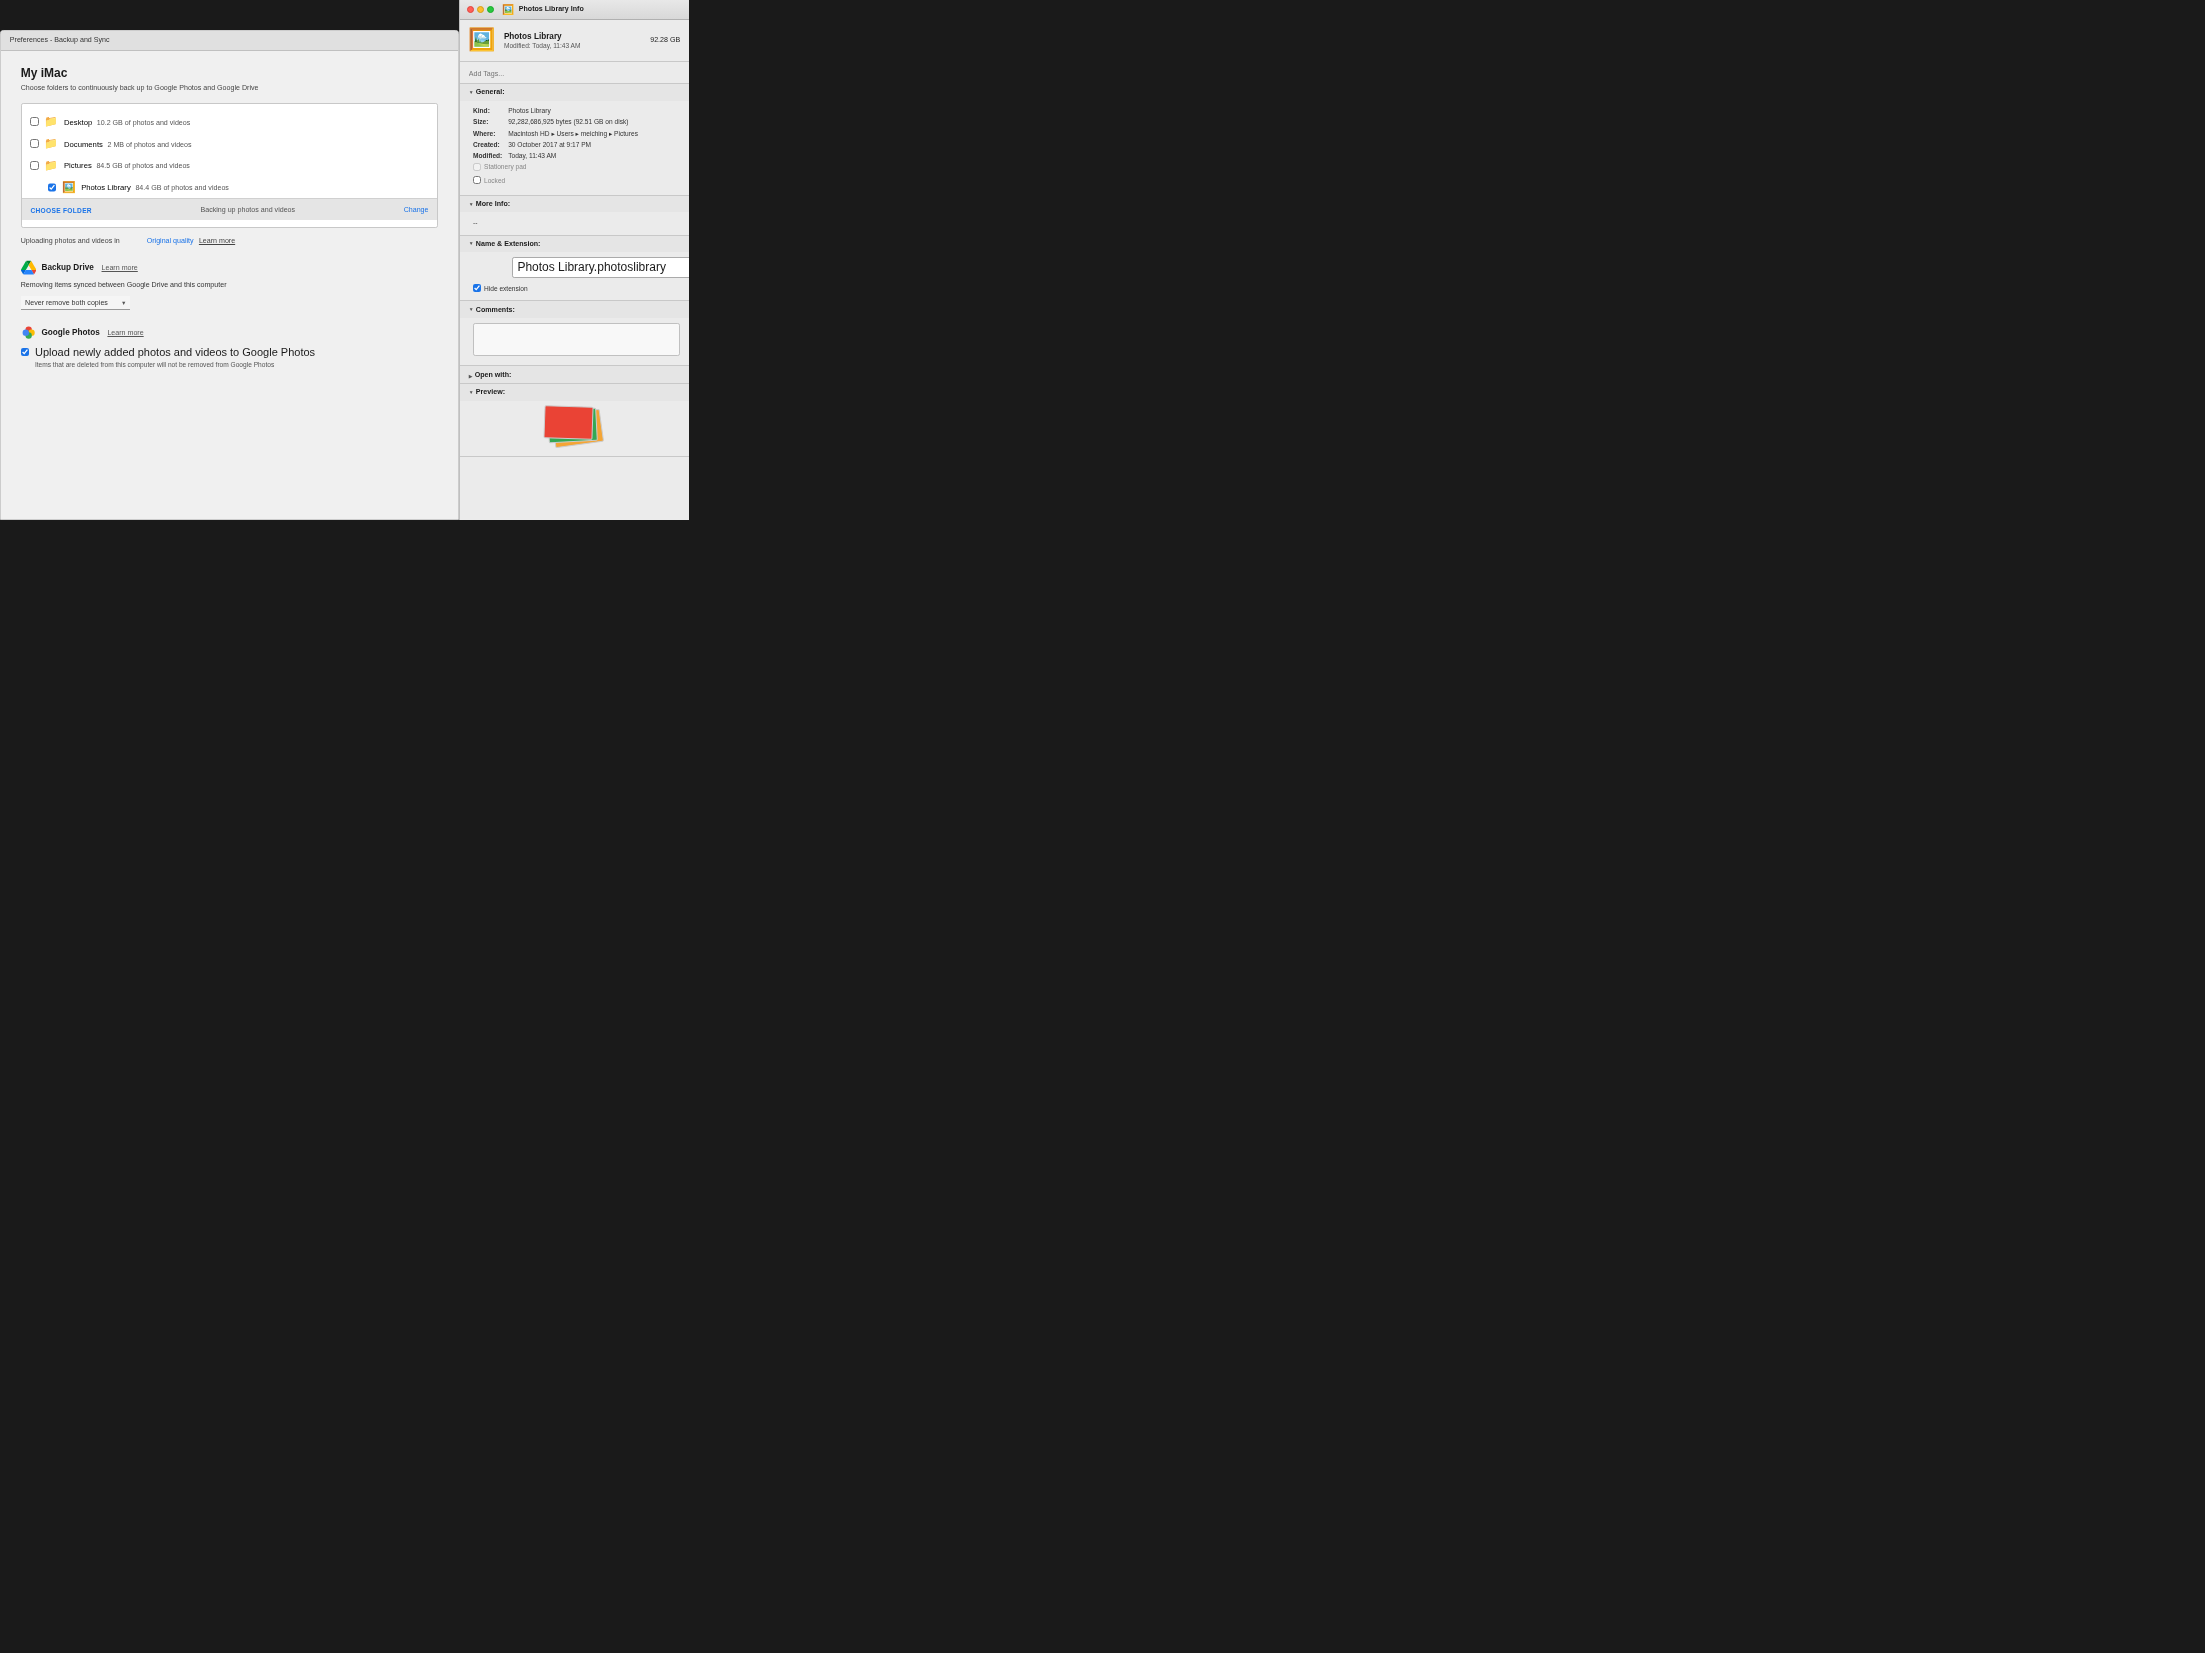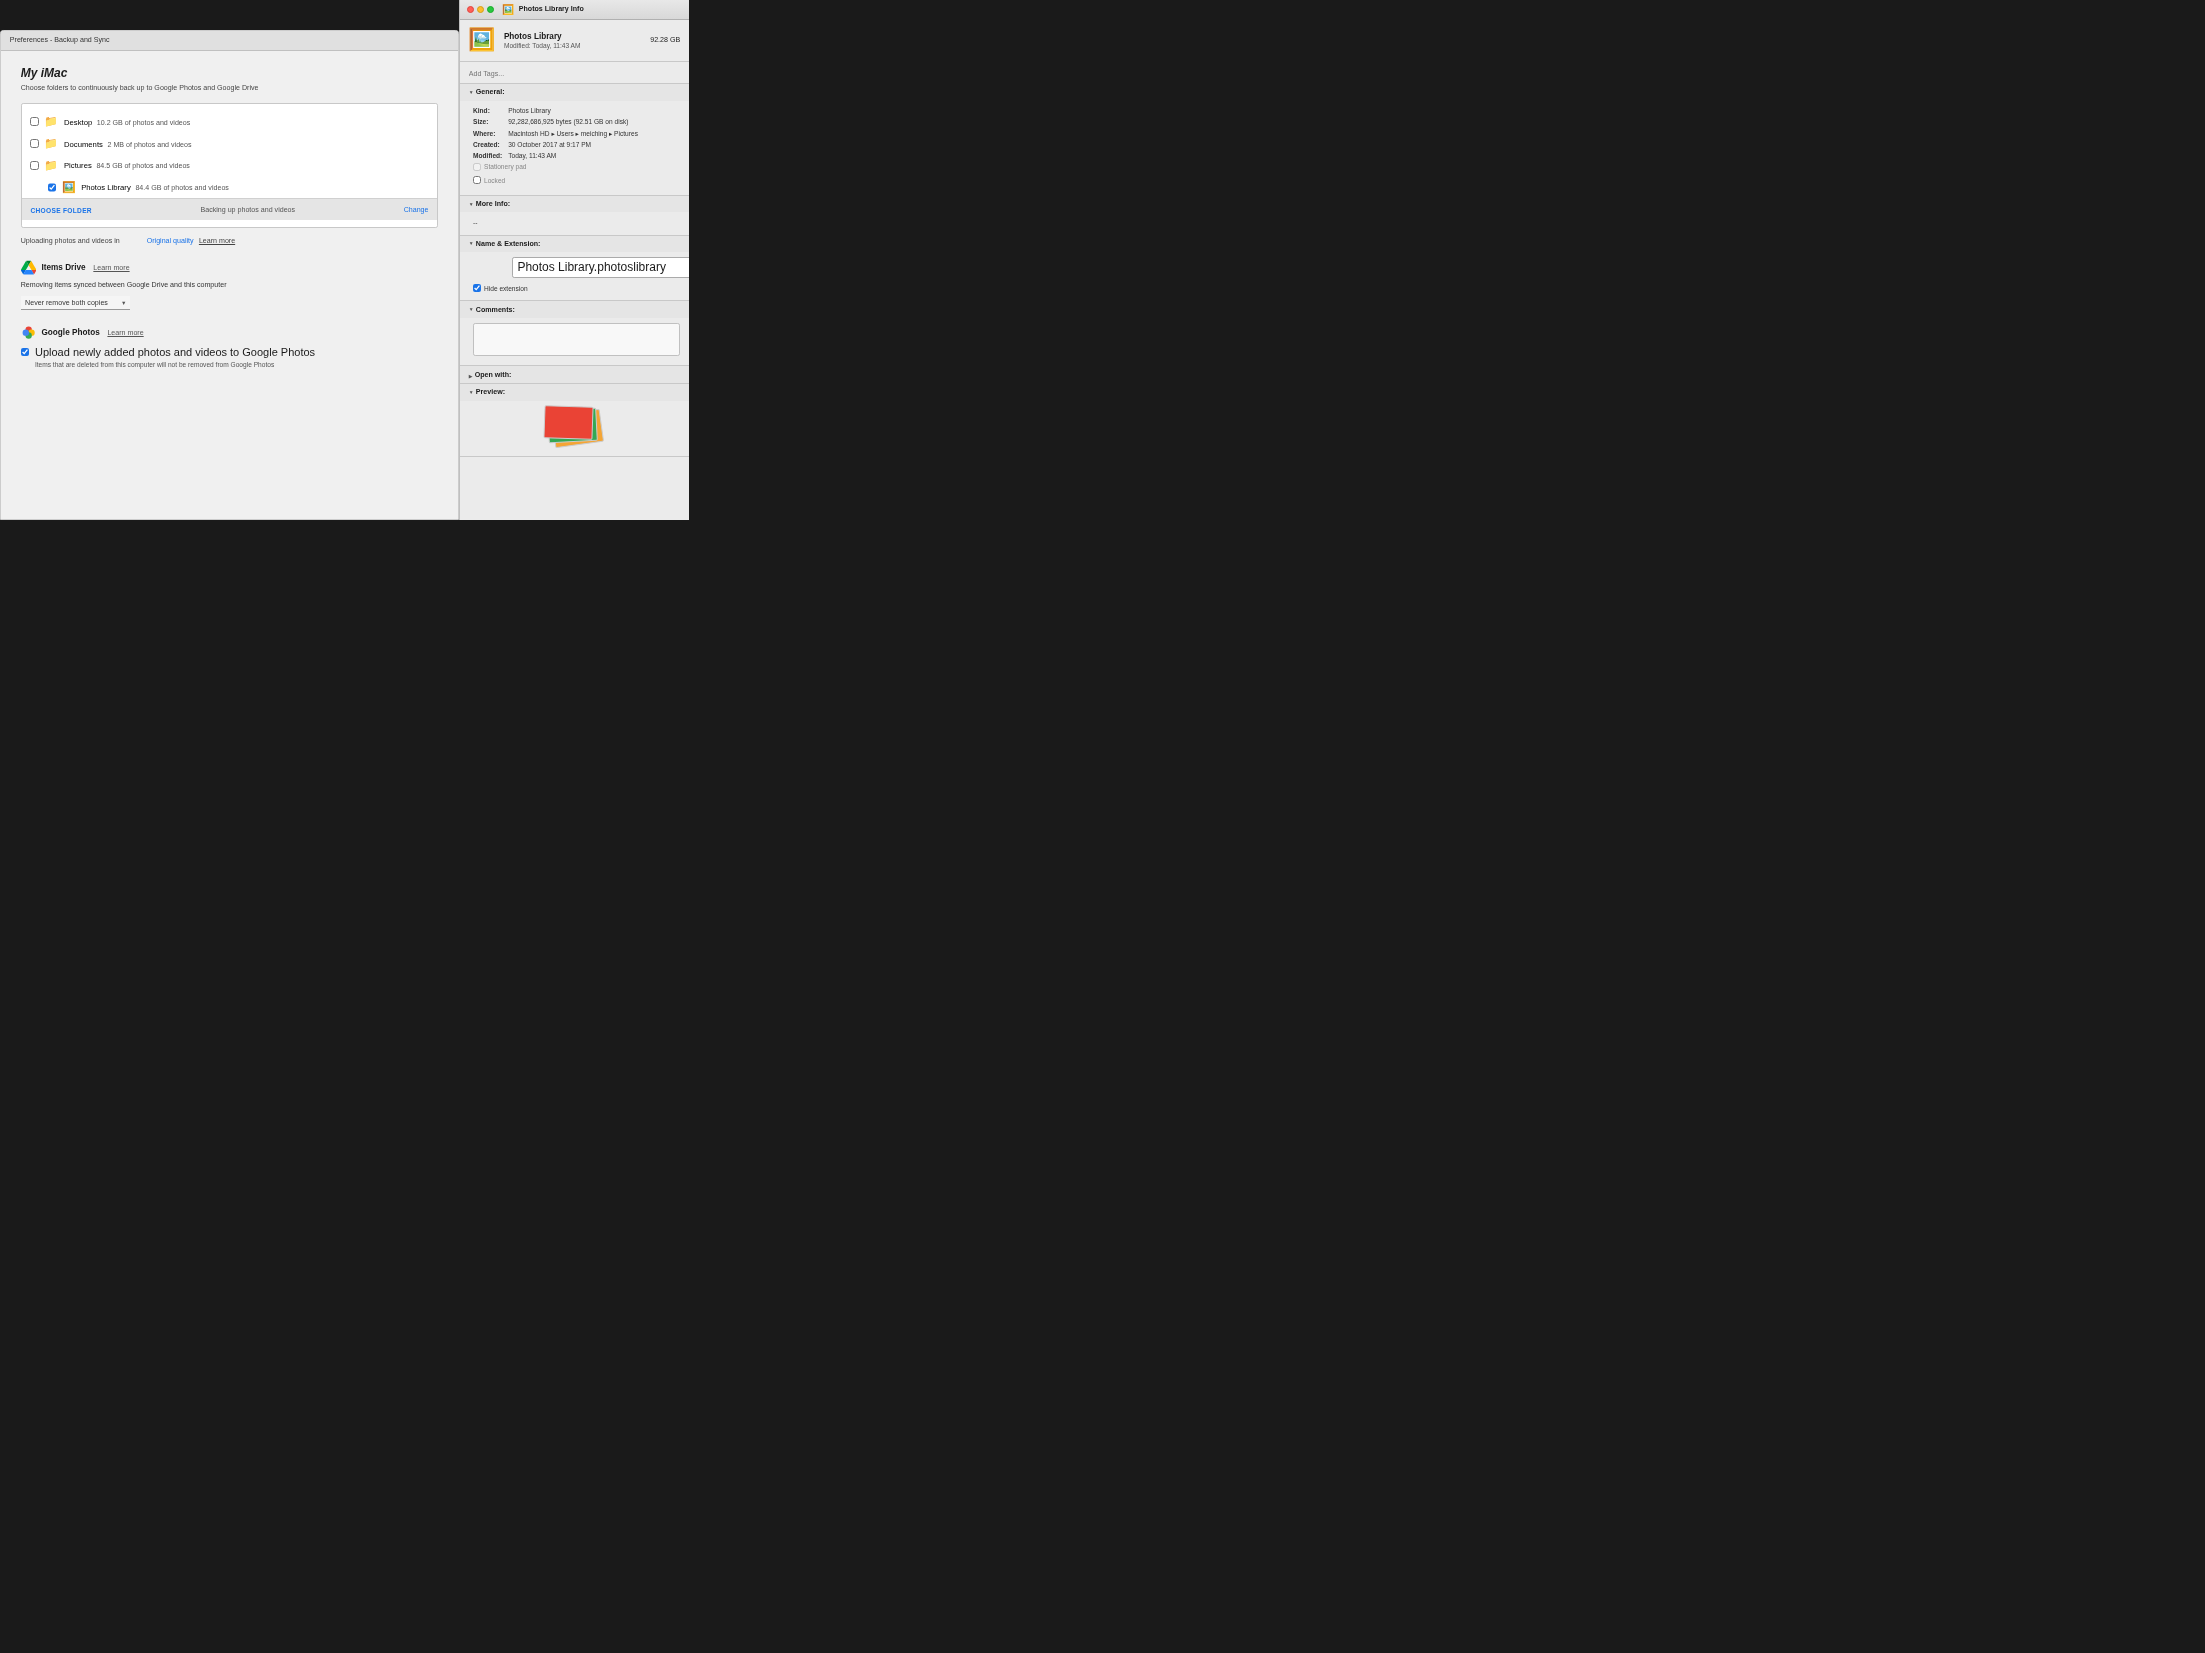--- a/index.html
+++ b/index.html
@@ -67,21 +67,20 @@
       padding: 15.3px 19.7px;
       overflow-y: auto;
       height: calc(100% - 19.7px);
     }
 
     .section-title {
       font-size: 12px;
       font-weight: bold;
       color: #1a1a1a;
       margin-bottom: 4.4px;
-      font-style: italic;
     }
 
     .section-subtitle {
       font-size: 7.1px;
       color: #444;
       margin-bottom: 11px;
     }
 
     
     .folder-box {
@@ -627,21 +626,21 @@
       <div class="service-header">
 
         <svg class="drive-svg" viewBox="0 0 87.3 78" xmlns="http://www.w3.org/2000/svg">
           <path d="m6.6 66.85 3.85 6.65c.8 1.4 1.95 2.5 3.3 3.3l13.75-23.8h-27.5c0 1.55.4 3.1 1.2 4.5z" fill="#0066da"></path>
           <path d="m43.65 25-13.75-23.8c-1.35.8-2.5 1.9-3.3 3.3l-25.4 44a9.06 9.06 0 0 0 -1.2 4.5h27.5z" fill="#00ac47"></path>
           <path d="m73.55 76.8c1.35-.8 2.5-1.9 3.3-3.3l1.6-2.75 7.65-13.25c.8-1.4 1.2-2.95 1.2-4.5h-27.502l5.852 11.5z" fill="#ea4335"></path>
           <path d="m43.65 25 13.75-23.8c-1.35-.8-2.9-1.2-4.5-1.2h-18.5c-1.6 0-3.15.45-4.5 1.2z" fill="#00832d"></path>
           <path d="m59.8 53h-32.3l-13.75 23.8c1.35.8 2.9 1.2 4.5 1.2h50.8c1.6 0 3.15-.45 4.5-1.2z" fill="#2684fc"></path>
           <path d="m73.4 26.5-12.7-22c-.8-1.4-1.95-2.5-3.3-3.3l-13.75 23.8 16.15 27h27.45c0-1.55-.4-3.1-1.2-4.5z" fill="#ffba00"></path>
         </svg>
-        <span class="service-name">Items Drive</span>
+        <span class="service-name">Backup Drive</span>
         <a class="service-learn-more">Learn more</a>
       </div>
       <div class="removing-text">Removing items synced between Google Drive and this computer</div>
       <div class="dropdown-row">
         <div class="dropdown-wrapper">
           <select class="dropdown-select">
             <option>Never remove both copies</option>
             <option>Remove drive copy</option>
             <option>Remove local copy</option>
           </select>

